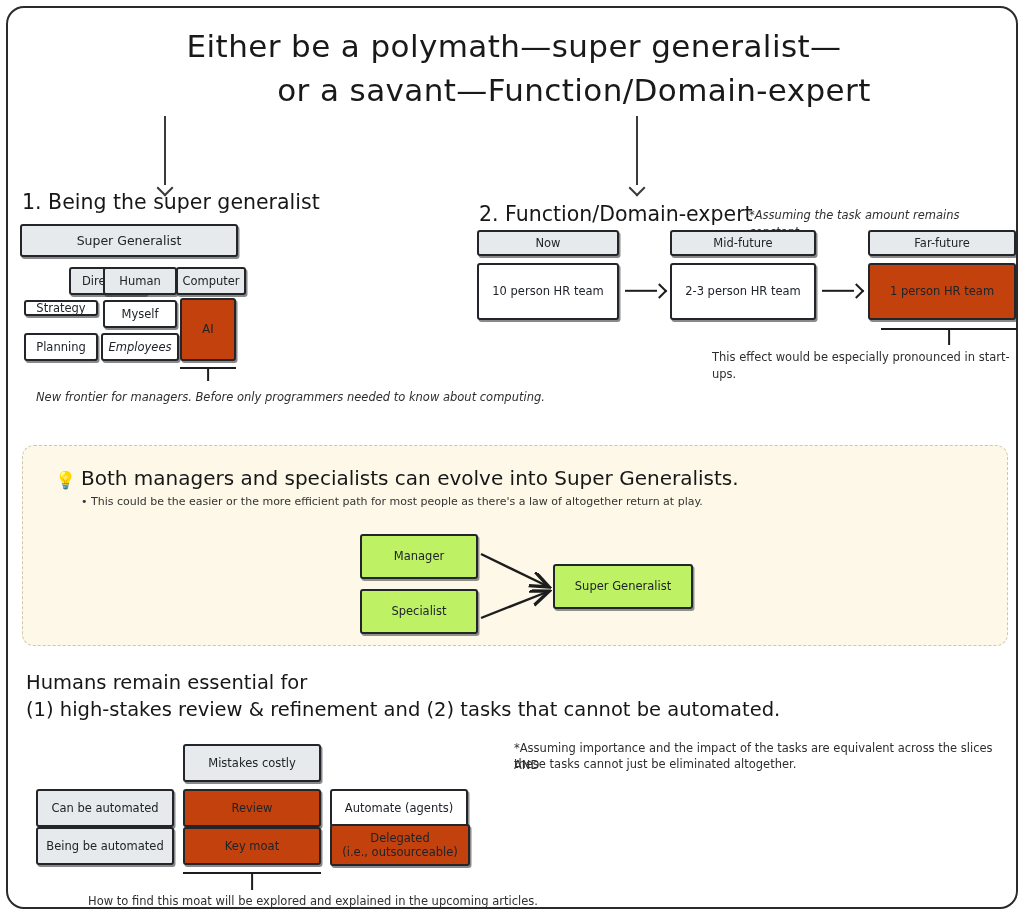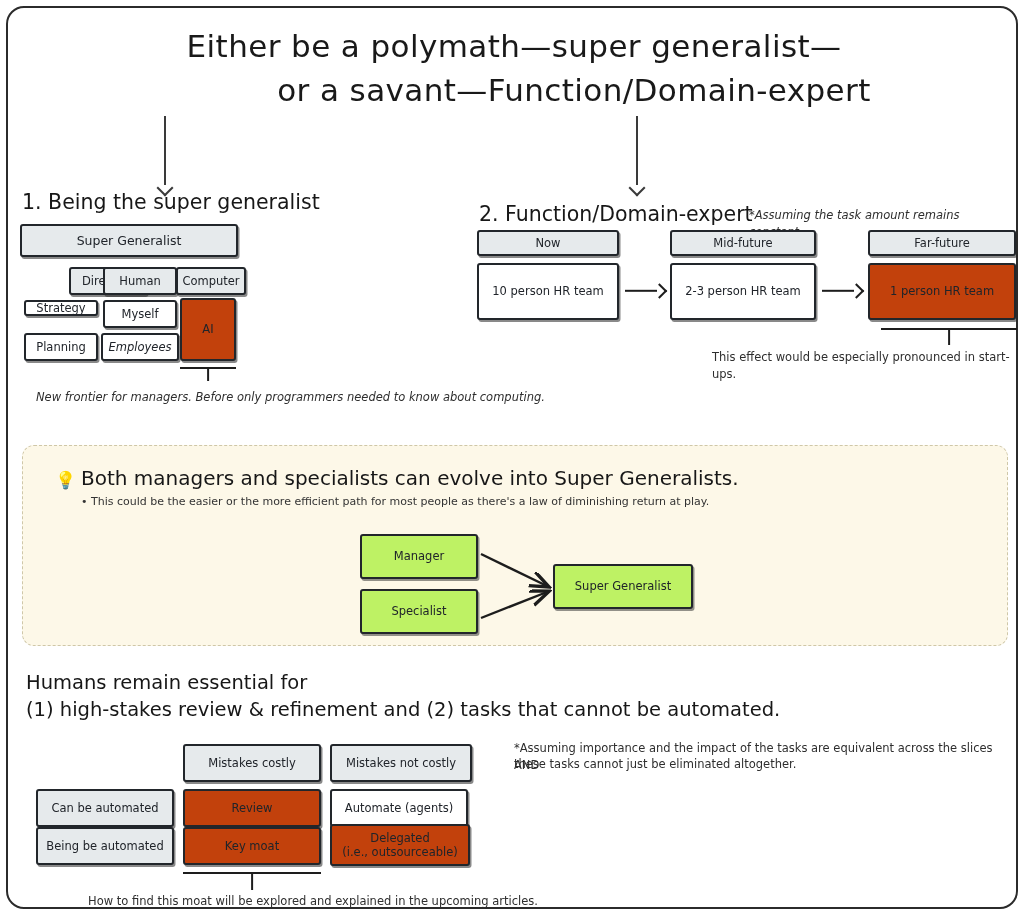--- a/index.html
+++ b/index.html
@@ -189,42 +189,41 @@
   <div class="callout" style="left:873px; top:320px; width:136px; height:17px;">
     <span class="bar"></span>
     <span class="tick"></span>
   </div>
   <div class="note hand nonital" style="left:704px; top:341px;">This effect would be especially pronounced in start-ups.</div>
 
   <div class="panel" style="left:14px; top:437px; width:986px; height:201px;">
 
     <span class="bulb" style="left:32px; top:26px;">💡</span>
     <div class="panel-title hand" style="left:58px; top:20px;">Both managers and specialists can evolve into Super Generalists.</div>
-    <div class="panel-sub hand" style="left:58px; top:49px;">• This could be the easier or the more efficient path for most people as there's a law of diminishing return at play.</div>
+    <div class="panel-sub hand" style="left:58px; top:49px;">• This could be the easier or the more efficient path for most people as there's a law of altogether return at play.</div>
 
     <div class="box" style="left:337px; top:88px; width:118px; height:45px;">Manager</div>
     <div class="box" style="left:337px; top:143px; width:118px; height:45px;">Specialist</div>
     <div class="box" style="left:530px; top:118px; width:140px; height:45px;">Super Generalist</div>
 
     <svg class="diag" width="986" height="201">
       <defs>
         <marker id="ah" markerWidth="9" markerHeight="9" refX="7" refY="3.2" orient="auto" markerUnits="strokeWidth">
           <path d="M0,0 L8,3.2 L0,6.4" fill="none" stroke="#1d1d1d" stroke-width="1.4"></path>
         </marker>
       </defs>
       <line x1="458" y1="108" x2="524" y2="140" stroke="#1d1d1d" stroke-width="2.4" marker-end="url(#ah)"></line>
       <line x1="458" y1="172" x2="524" y2="146" stroke="#1d1d1d" stroke-width="2.4" marker-end="url(#ah)"></line>
     </svg>
   </div>
 
   <div class="bot-h hand" style="left:18px; top:660px;">Humans remain essential for</div>
   <div class="bot-h hand" style="left:18px; top:687px;">(1) high-stakes review &amp; refinement and (2) tasks that cannot be automated.</div>
 
   <div class="box gray" style="left:175px; top:736px; width:138px; height:38px;">Mistakes costly</div>
-  <div class="box gray" style="left:322px; top:736px; width:142px; height:38px;">Mistakes not costly</div>
 
   <div class="box gray" style="left:28px; top:781px; width:138px; height:38px;">Can be automated</div>
   <div class="box gray" style="left:28px; top:819px; width:138px; height:38px;">Being be automated</div>
 
   <div class="box yellow" style="left:175px; top:781px; width:138px; height:38px;">Review</div>
   <div class="box" style="left:322px; top:781px; width:138px; height:38px;">Automate (agents)</div>
   <div class="box yellow" style="left:175px; top:819px; width:138px; height:38px;">Key moat</div>
   <div class="box yellow" style="left:322px; top:816px; width:140px; height:42px; flex-direction:column;">
     <span>Delegated</span>
     <span>(i.e., outsourceable)</span>

